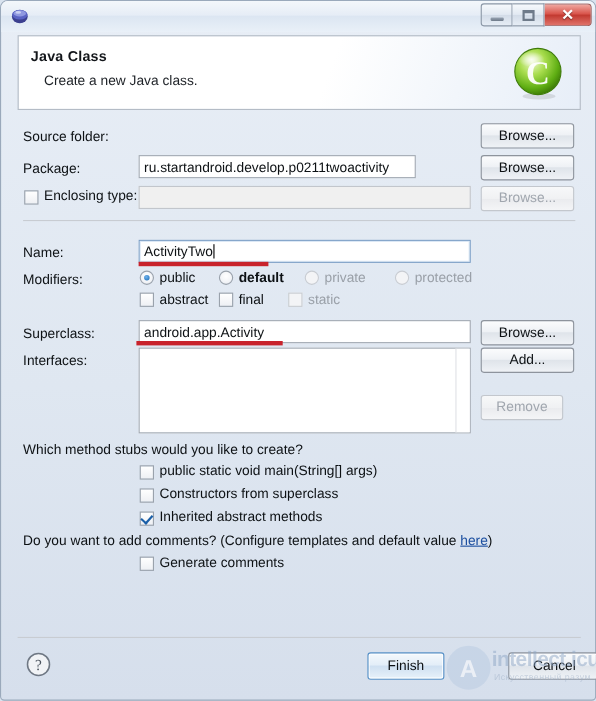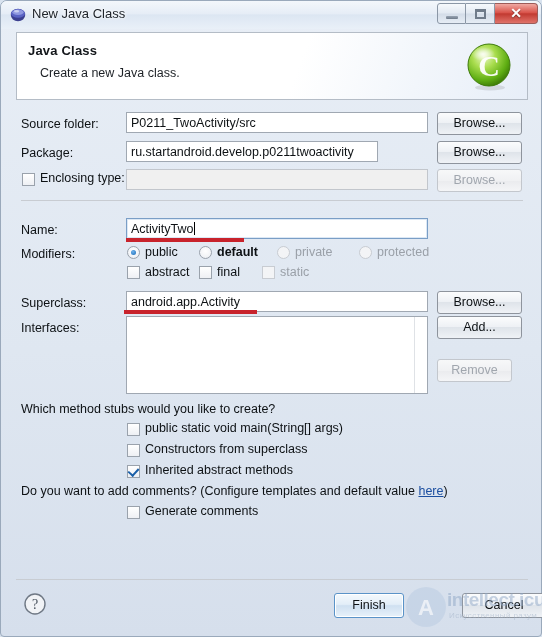--- a/index.html
+++ b/index.html
@@ -133,21 +133,20 @@
 
   <div class="titlebar">
     <span class="title-icon">
       <svg width="16" height="16" viewBox="0 0 16 16">
         <ellipse cx="8" cy="8" rx="7.2" ry="6.2" fill="#3b3f8f"></ellipse>
         <ellipse cx="8" cy="6.4" rx="7" ry="4.4" fill="#5a63c4"></ellipse>
         <ellipse cx="8" cy="5.2" rx="5.6" ry="2.8" fill="#8f98e0"></ellipse>
         <ellipse cx="6.6" cy="4.3" rx="2.6" ry="1.3" fill="#c9cff2"></ellipse>
       </svg>
     </span>
-    <div class="title-text">New Java Class</div>
     <div class="winbtns">
       <div class="wb first">
         <span class="glyph-min"></span>
       </div>
       <div class="wb">
         <span class="glyph-max"></span>
       </div>
       <div class="wb wb-close">
         <span class="glyph-close">✕</span>
       </div>
@@ -175,21 +174,20 @@
         <circle cx="24" cy="23" r="21" fill="url(#gsph)" stroke="#3f7c0a" stroke-width="1"></circle>
         <ellipse cx="18" cy="12" rx="12" ry="7" fill="url(#ghl)"></ellipse>
         <text x="24" y="34" font-family="Liberation Serif, serif" font-size="30" font-weight="bold" fill="#ffffff" fill-opacity=".93" text-anchor="middle">C</text>
       </svg>
     </span>
   </div>
 
   <div class="body">
 
     <div class="lbl" style="left:5px;top:16px;">Source folder:</div>
-    <div class="inp" style="left:110px;top:11px;width:302px;">P0211_TwoActivity/src</div>
     <div class="btn" style="left:421px;top:11px;width:85px;">Browse...</div>
 
     <div class="lbl" style="left:5px;top:45px;">Package:</div>
     <div class="inp" style="left:110px;top:40px;width:252px;">ru.startandroid.develop.p0211twoactivity</div>
     <div class="btn" style="left:421px;top:40px;width:85px;">Browse...</div>
 
     <span class="cb" style="left:6px;top:72px;"></span>
     <div class="lbl" style="left:24px;top:70px;">Enclosing type:</div>
     <div class="inp dis" style="left:110px;top:68px;width:302px;"></div>
     <div class="btn dis" style="left:421px;top:68px;width:85px;">Browse...</div>

